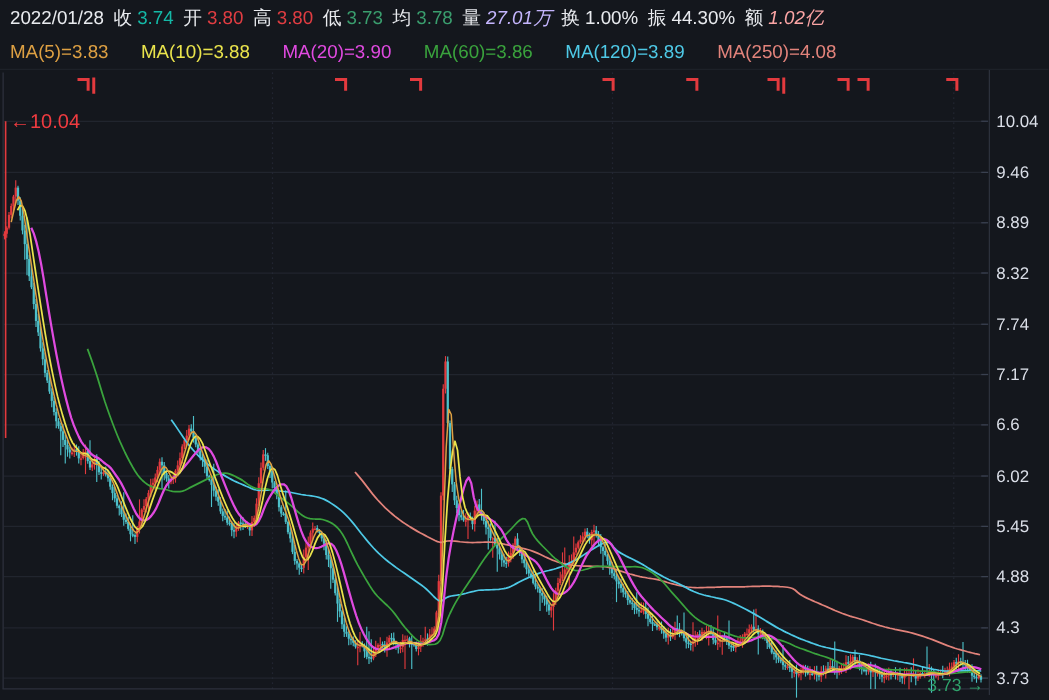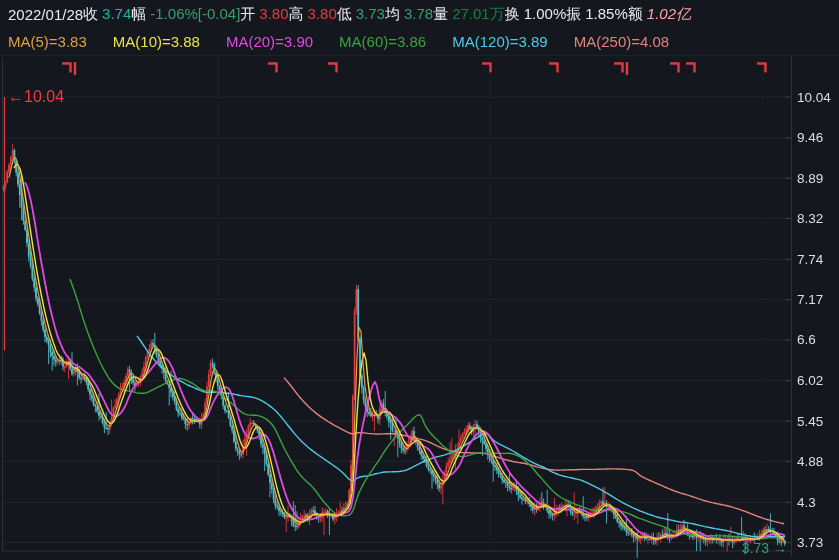--- a/index.html
+++ b/index.html
@@ -972,28 +972,27 @@
         <text x="797" y="465.8" fill="#dbdfe8" font-size="13.5">4.88</text>
         <text x="797" y="506.8" fill="#dbdfe8" font-size="13.5">4.3</text>
         <text x="797" y="547.0" fill="#dbdfe8" font-size="13.5">3.73</text>
       </g>
     </svg>
 </div>
 
 <div class="hdr">
   <span class="h-item">2022/01/28</span>
   <span class="h-item"><span class="lbl">收</span><span class="val" style="color: #14b8a6;">3.74</span></span>
-  <span class="h-item"><span class="lbl">幅</span><span class="val" style="color: rgb(58, 158, 110);">-1.06%[-0.04]</span></span>
   <span class="h-item"><span class="lbl">开</span><span class="val" style="color: rgb(225, 61, 66);">3.80</span></span>
   <span class="h-item"><span class="lbl">高</span><span class="val" style="color: rgb(225, 61, 66);">3.80</span></span>
   <span class="h-item"><span class="lbl">低</span><span class="val" style="color: rgb(58, 158, 110);">3.73</span></span>
   <span class="h-item"><span class="lbl">均</span><span class="val" style="color: rgb(58, 158, 110);">3.78</span></span>
-  <span class="h-item"><span class="lbl">量</span><span class="val" style="color: #15803d;">27.01万</span></span>
+  <span class="h-item"><span class="lbl">量</span><span class="val" style="color: #c4b5fd; font-style: italic;">27.01万</span></span>
   <span class="h-item"><span class="lbl">换</span><span class="val" style="color: rgb(233, 235, 239);">1.00%</span></span>
-  <span class="h-item"><span class="lbl">振</span><span class="val" style="color: rgb(233, 235, 239);">1.85%</span></span>
+  <span class="h-item"><span class="lbl">振</span><span class="val" style="color: rgb(233, 235, 239);">44.30%</span></span>
   <span class="h-item"><span class="lbl">额</span><span class="val" style="color: #fca5a5; font-style: italic;">1.02亿</span></span>
 </div>
 
 <div class="hdr2">
   <span style="color: rgb(221, 160, 67);">MA(5)=3.83</span>
   <span style="color: rgb(234, 228, 76);">MA(10)=3.88</span>
   <span style="color: rgb(224, 74, 224);">MA(20)=3.90</span>
   <span style="color: rgb(58, 163, 61);">MA(60)=3.86</span>
   <span style="color: rgb(78, 201, 230);">MA(120)=3.89</span>
   <span style="color: rgb(226, 131, 123);">MA(250)=4.08</span>

